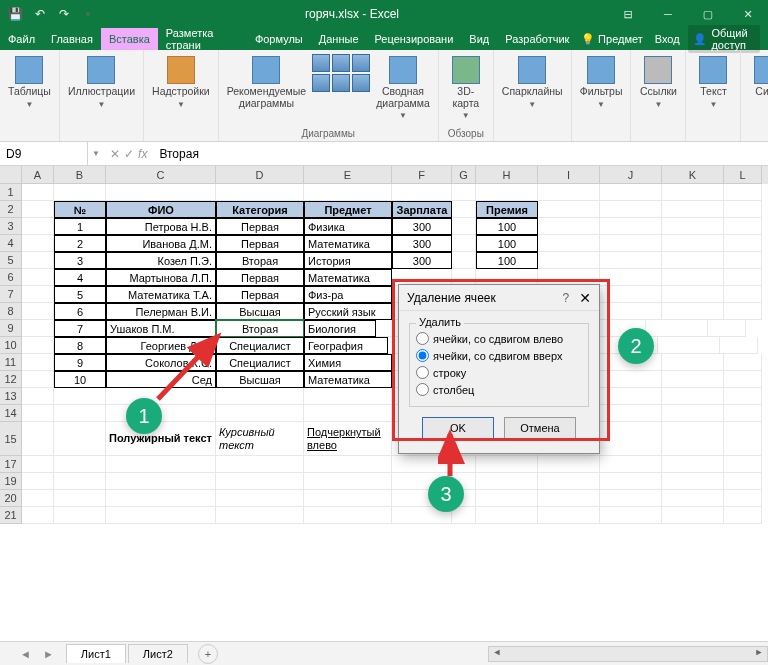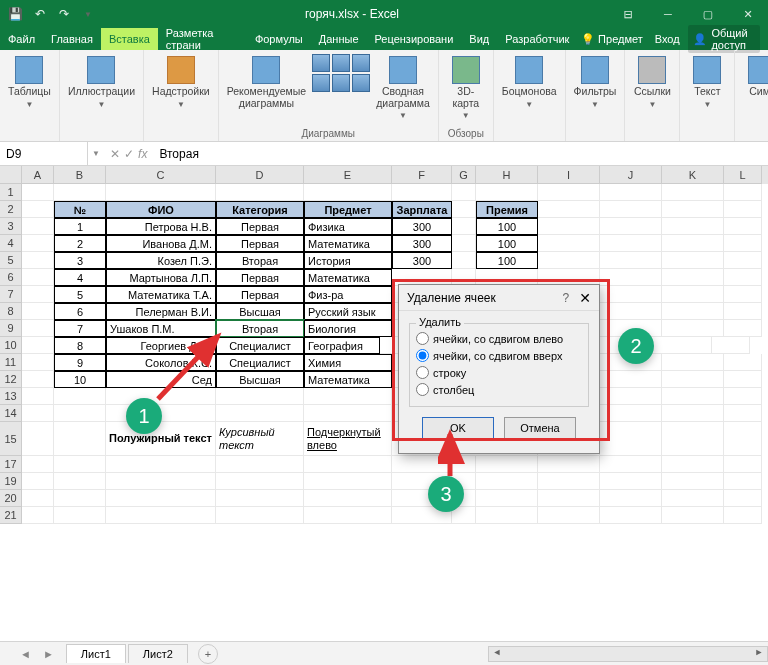--- a/index.html
+++ b/index.html
@@ -7,21 +7,21 @@
 
 .titlebar { height: 28px; background: #0f7a3f; display: flex; align-items: center; color: #fff; font-size: 12px; }
 .titlebar .qat { display: flex; gap: 8px; padding-left: 8px; align-items: center; }
 .titlebar .qat-icon { width: 16px; height: 16px; display: flex; align-items: center; justify-content: center; opacity: .9; }
 .titlebar .title { flex: 1; text-align: center; font-size: 12px; }
 .titlebar .winbtns { display: flex; }
 .titlebar .winbtn { width: 40px; height: 28px; display: flex; align-items: center; justify-content: center; font-size: 11px; opacity: .85; }
 
 .ribbon-tabs { height: 22px; background: #0f7a3f; display: flex; align-items: stretch; font-size: 11px; color: #fff; }
 .ribbon-tab { padding: 0 8px; display: flex; align-items: center; cursor: pointer; }
-.ribbon-tab.active { background: #bef264; color: #0f7a3f; }
+.ribbon-tab.active { background: #f0abfc; color: #0f7a3f; }
 .ribbon-right { margin-left: auto; display: flex; align-items: center; gap: 4px; padding-right: 8px; }
 .ribbon-right .rr { display: flex; align-items: center; gap: 3px; padding: 0 4px; }
 .share-btn { background: rgba(0,0,0,.15); padding: 2px 6px; border-radius: 2px; display: flex; align-items: center; gap: 4px; }
 
 .ribbon { height: 92px; background: #f3f3f3; border-bottom: 1px solid #d4d4d4; display: flex; font-size: 11px; color: #444; }
 .ribbon-group { border-right: 1px solid #e1e1e1; padding: 4px 6px 2px; display: flex; flex-direction: column; justify-content: space-between; }
 .ribbon-group .group-content { display: flex; gap: 4px; align-items: flex-start; }
 .ribbon-group .group-label { text-align: center; font-size: 10px; color: #666; }
 .big-btn { display: flex; flex-direction: column; align-items: center; gap: 2px; padding: 2px; min-width: 42px; }
 .big-btn .icon { width: 28px; height: 28px; background: #6fa8d8; border: 1px solid #4a7aa8; }
@@ -176,21 +176,21 @@
         <div class="icon" style="background:#7ab88b"></div>
         <div class="label" style="white-space:pre">3D-
 карта</div>
         <span class="drop">▼</span>
       </div>
     <div class="group-label">Обзоры</div>
   </div>
   <div class="ribbon-group">
     <div class="big-btn">
         <div class="icon"></div>
-        <div class="label">Боцмонова</div>
+        <div class="label">Спарклайны</div>
         <span class="drop">▼</span>
       </div>
   </div>
   <div class="ribbon-group">
     <div class="big-btn">
         <div class="icon"></div>
         <div class="label">Фильтры</div>
         <span class="drop">▼</span>
       </div>
   </div>
@@ -364,36 +364,36 @@
         <div class="cell " style="width:62px"></div>
         <div class="cell " style="width:62px"></div>
         <div class="cell " style="width:38px"></div>
       </div>
       <div class="row">
         <div class="row-h">9</div>
         <div class="cell " style="width:32px"></div>
         <div class="cell tb center" style="width:52px">7</div>
         <div class="cell tb " style="width:110px">Ушаков П.М.</div>
         <div class="cell tb center selected-cell" style="width:88px">Вторая</div>
-        <div class="cell tb" style="width:88px">Биология</div>
+        <div class="cell tb" style="width:72px">Биология</div>
         <div class="cell " style="width:60px"></div>
         <div class="cell " style="width:24px"></div>
         <div class="cell " style="width:62px"></div>
         <div class="cell " style="width:62px"></div>
         <div class="cell " style="width:62px"></div>
         <div class="cell " style="width:62px"></div>
         <div class="cell " style="width:38px"></div>
       </div>
       <div class="row">
         <div class="row-h">10</div>
         <div class="cell " style="width:32px"></div>
         <div class="cell tb center" style="width:52px">8</div>
         <div class="cell tb right" style="width:110px">Георгиев Д.М.</div>
         <div class="cell tb center" style="width:88px">Специалист</div>
-        <div class="cell tb" style="width:76px">География</div>
+        <div class="cell tb" style="width:84px">География</div>
         <div class="cell " style="width:60px"></div>
         <div class="cell " style="width:24px"></div>
         <div class="cell " style="width:62px"></div>
         <div class="cell " style="width:62px"></div>
         <div class="cell " style="width:62px"></div>
         <div class="cell " style="width:62px"></div>
         <div class="cell " style="width:38px"></div>
       </div>
       <div class="row">
         <div class="row-h">11</div>

